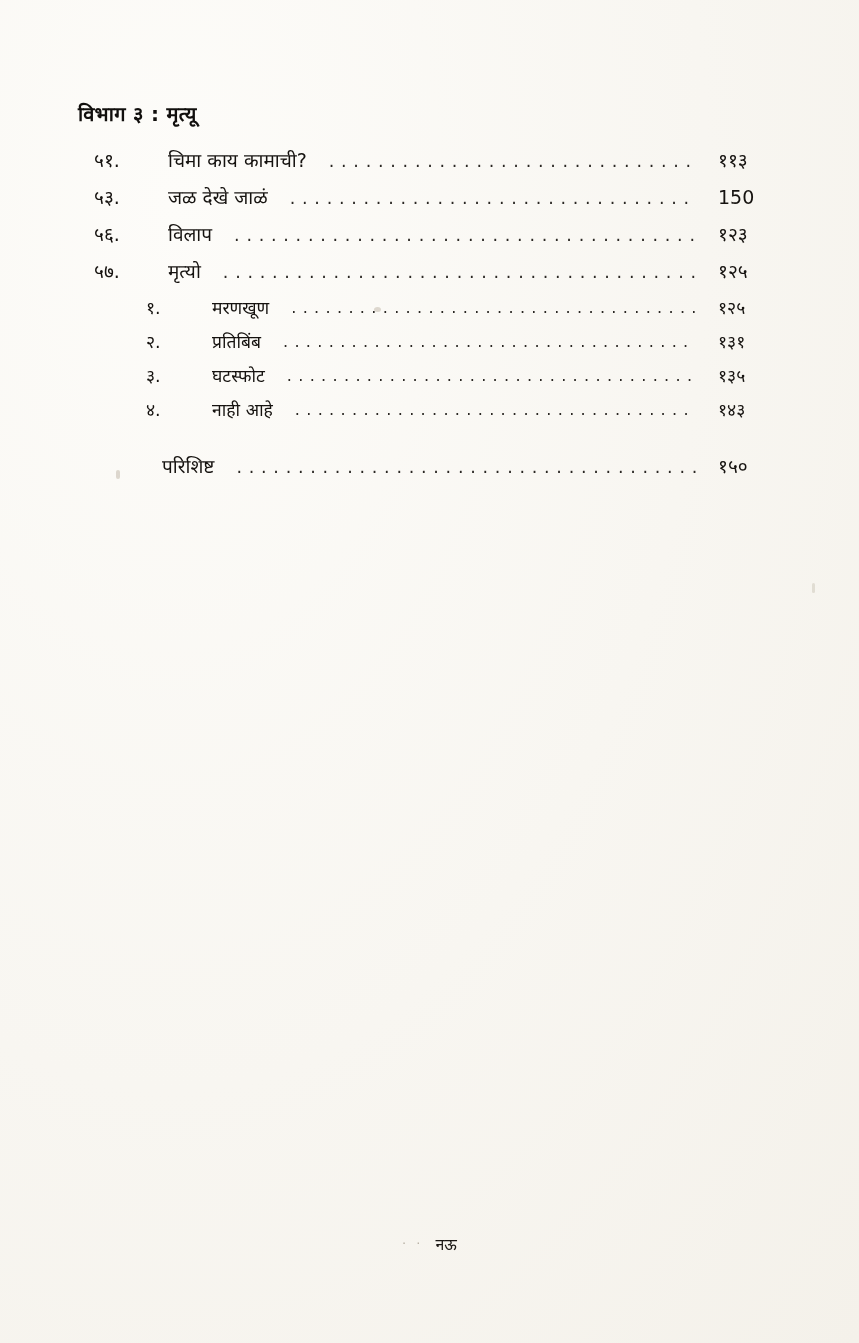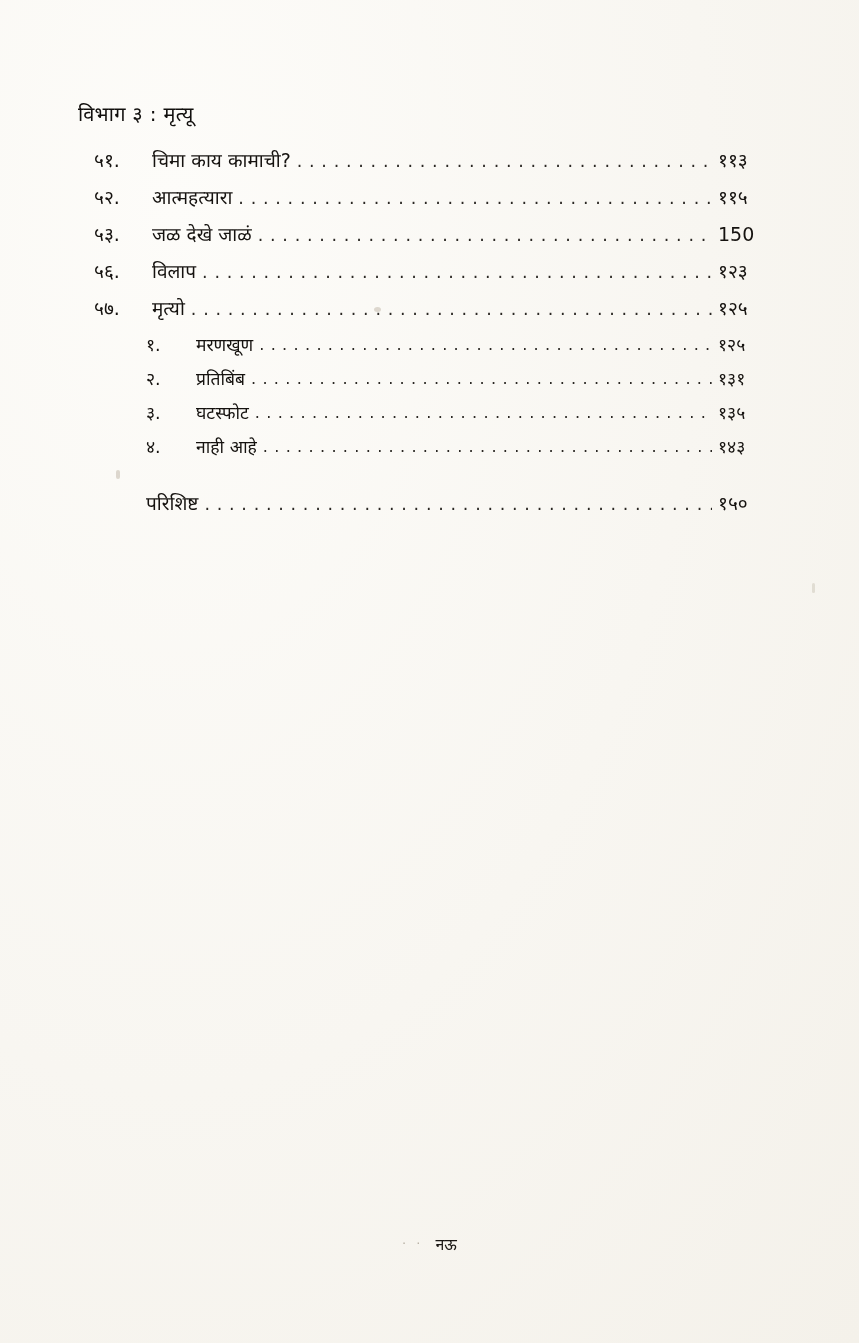--- a/index.html
+++ b/index.html
@@ -22,37 +22,38 @@
       radial-gradient(ellipse at 20% 15%, #fdfcf9 0%, #f8f6f1 55%, #f4f1ea 100%);
   }
   .page-inner {
     position: absolute;
     left: 78px;
     top: 100px;
     width: 700px;
   }
   .section-title {
     font-size: 20px;
-    font-weight: normal;
+    font-weight: bold;
     letter-spacing: 0.3px;
     margin: 0 0 22px 0;
     color: #110f0d;
   }
   .toc {
     margin: 0;
     padding: 0;
     list-style: none;
   }
   .toc-row {
     display: flex;
     align-items: flex-end;
     font-size: 19px;
     line-height: 1.26;
     margin-bottom: 13px;
     color: #15120f;
+    gap: 16px;
   }
   .toc-row.level-2 {
     font-size: 17.5px;
     margin-bottom: 12px;
   }
   .toc-row.spaced {
     margin-top: 34px;
   }
   .num {
     flex: 0 0 auto;
@@ -143,26 +144,20 @@
     <h1 class="section-title">विभाग ३ : मृत्यू</h1>
 
     <ul class="toc" id="toc-list">
         <li class="toc-row level-1">
           <span class="num">५१.</span>
           <span class="title-cell">चिमा काय कामाची?</span>
           <span class="leader"></span>
           <span class="page-no">११३</span>
         </li>
         <li class="toc-row level-1">
-          <span class="num">५२.</span>
-          <span class="title-cell">आत्महत्यारा</span>
-          <span class="leader"></span>
-          <span class="page-no">११५</span>
-        </li>
-        <li class="toc-row level-1">
           <span class="num">५३.</span>
           <span class="title-cell">जळ देखे जाळं</span>
           <span class="leader"></span>
           <span class="page-no">150</span>
         </li>
         <li class="toc-row level-1">
           <span class="num">५६.</span>
           <span class="title-cell">विलाप</span>
           <span class="leader"></span>
           <span class="page-no">१२३</span>

